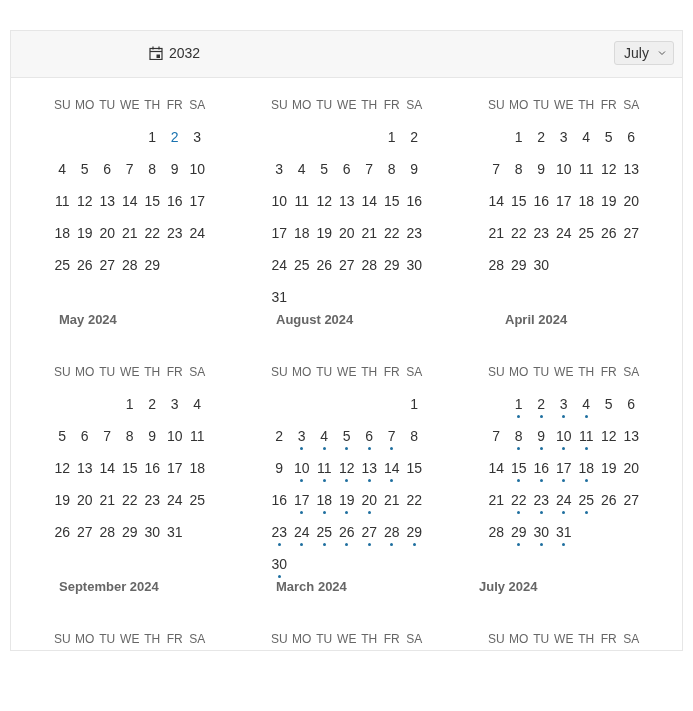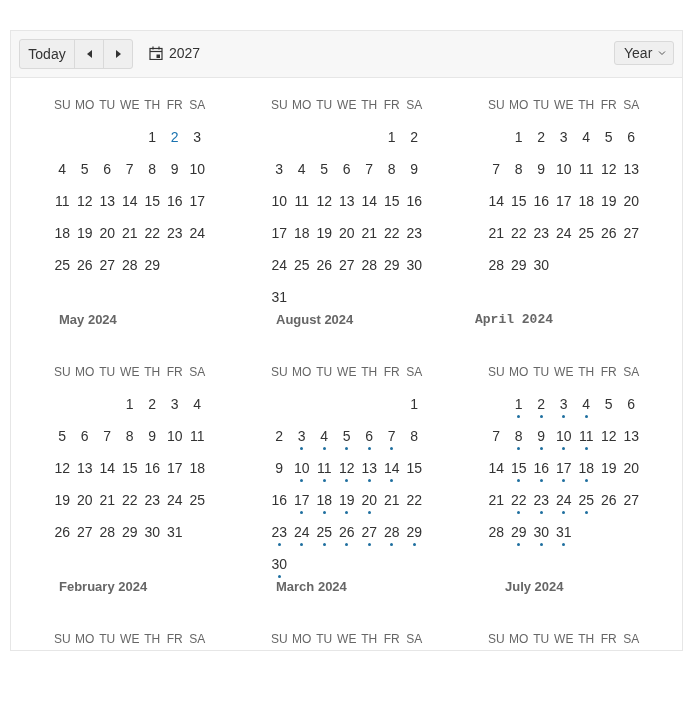--- a/index.html
+++ b/index.html
@@ -37,41 +37,32 @@
   .day.today { color: #1a73b0; }
   .day .dot { position: absolute; left: 50%; top: 19px; width: 3px; height: 3px; margin-left: -1.5px;
               border-radius: 50%; background: #1f6f9f; }
   .mtitle { position: absolute; font-size: 13px; font-weight: bold; color: #666; }
 </style>
 </head>
 <body>
 
 <div class="calendar">
   <div class="header">
-    <div class="btn-group">
-      <div class="btn today">Today</div>
-      <div class="btn nav">
-        <span class="tri-left"></span>
-      </div>
-      <div class="btn nav">
-        <span class="tri-right"></span>
-      </div>
-    </div>
     <div class="period">
       <svg class="cal-icon" viewBox="0 0 14 14">
         <rect x="1" y="2.5" width="12" height="11" fill="none" stroke="#333" stroke-width="1.2"></rect>
         <line x1="1" y1="5.5" x2="13" y2="5.5" stroke="#333" stroke-width="1.2"></line>
         <line x1="4" y1="0.5" x2="4" y2="3.5" stroke="#333" stroke-width="1.2"></line>
         <line x1="10" y1="0.5" x2="10" y2="3.5" stroke="#333" stroke-width="1.2"></line>
         <rect x="7.5" y="8.5" width="3.5" height="3.5" fill="#333"></rect>
       </svg>
-      <span>2027</span>
+      <span>2032</span>
     </div>
     <div class="view-select">
-      <span>Year</span>
+      <span>July</span>
       <svg class="chev" viewBox="0 0 8 8">
         <polyline points="1,2.5 4,5.5 7,2.5" fill="none" stroke="#555" stroke-width="1"></polyline>
       </svg>
     </div>
   </div>
   <div class="body" id="year-grid">
       <div class="month" style="left: 40px; top: 20px;">
         <div class="wd-row" style="top: 0px;">
           <span class="wd" style="left: 0px;">SU</span>
           <span class="wd" style="left: 22.5px;">MO</span>
@@ -189,21 +180,21 @@
         <span class="day" style="left: 22.5px; top: 127px;">22</span>
         <span class="day" style="left: 45px; top: 127px;">23</span>
         <span class="day" style="left: 67.5px; top: 127px;">24</span>
         <span class="day" style="left: 90px; top: 127px;">25</span>
         <span class="day" style="left: 112.5px; top: 127px;">26</span>
         <span class="day" style="left: 135px; top: 127px;">27</span>
         <span class="day" style="left: 0px; top: 159px;">28</span>
         <span class="day" style="left: 22.5px; top: 159px;">29</span>
         <span class="day" style="left: 45px; top: 159px;">30</span>
       </div>
-      <div class="mtitle" style="left: 464px; top: 234px; font-family: Liberation Mono, monospace;">April 2024</div>
+      <div class="mtitle" style="left: 494px; top: 234px;">April 2024</div>
       <div class="month" style="left: 40px; top: 287px;">
         <div class="wd-row" style="top: 0px;">
           <span class="wd" style="left: 0px;">SU</span>
           <span class="wd" style="left: 22.5px;">MO</span>
           <span class="wd" style="left: 45px;">TU</span>
           <span class="wd" style="left: 67.5px;">WE</span>
           <span class="wd" style="left: 90px;">TH</span>
           <span class="wd" style="left: 112.5px;">FR</span>
           <span class="wd" style="left: 135px;">SA</span>
         </div>
@@ -232,21 +223,21 @@
         <span class="day" style="left: 90px; top: 127px;">23</span>
         <span class="day" style="left: 112.5px; top: 127px;">24</span>
         <span class="day" style="left: 135px; top: 127px;">25</span>
         <span class="day" style="left: 0px; top: 159px;">26</span>
         <span class="day" style="left: 22.5px; top: 159px;">27</span>
         <span class="day" style="left: 45px; top: 159px;">28</span>
         <span class="day" style="left: 67.5px; top: 159px;">29</span>
         <span class="day" style="left: 90px; top: 159px;">30</span>
         <span class="day" style="left: 112.5px; top: 159px;">31</span>
       </div>
-      <div class="mtitle" style="left: 48px; top: 501px;">February 2024</div>
+      <div class="mtitle" style="left: 48px; top: 501px;">September 2024</div>
       <div class="month" style="left: 257px; top: 287px;">
         <div class="wd-row" style="top: 0px;">
           <span class="wd" style="left: 0px;">SU</span>
           <span class="wd" style="left: 22.5px;">MO</span>
           <span class="wd" style="left: 45px;">TU</span>
           <span class="wd" style="left: 67.5px;">WE</span>
           <span class="wd" style="left: 90px;">TH</span>
           <span class="wd" style="left: 112.5px;">FR</span>
           <span class="wd" style="left: 135px;">SA</span>
         </div>
@@ -317,21 +308,21 @@
         <span class="day" style="left: 45px; top: 127px;">23<span class="dot"></span></span>
         <span class="day" style="left: 67.5px; top: 127px;">24<span class="dot"></span></span>
         <span class="day" style="left: 90px; top: 127px;">25<span class="dot"></span></span>
         <span class="day" style="left: 112.5px; top: 127px;">26</span>
         <span class="day" style="left: 135px; top: 127px;">27</span>
         <span class="day" style="left: 0px; top: 159px;">28</span>
         <span class="day" style="left: 22.5px; top: 159px;">29<span class="dot"></span></span>
         <span class="day" style="left: 45px; top: 159px;">30<span class="dot"></span></span>
         <span class="day" style="left: 67.5px; top: 159px;">31<span class="dot"></span></span>
       </div>
-      <div class="mtitle" style="left: 494px; top: 501px;">July 2024</div>
+      <div class="mtitle" style="left: 468px; top: 501px;">July 2024</div>
       <div class="month" style="left: 40px; top: 554px;">
         <div class="wd-row" style="top: 0px;">
           <span class="wd" style="left: 0px;">SU</span>
           <span class="wd" style="left: 22.5px;">MO</span>
           <span class="wd" style="left: 45px;">TU</span>
           <span class="wd" style="left: 67.5px;">WE</span>
           <span class="wd" style="left: 90px;">TH</span>
           <span class="wd" style="left: 112.5px;">FR</span>
           <span class="wd" style="left: 135px;">SA</span>
         </div>

